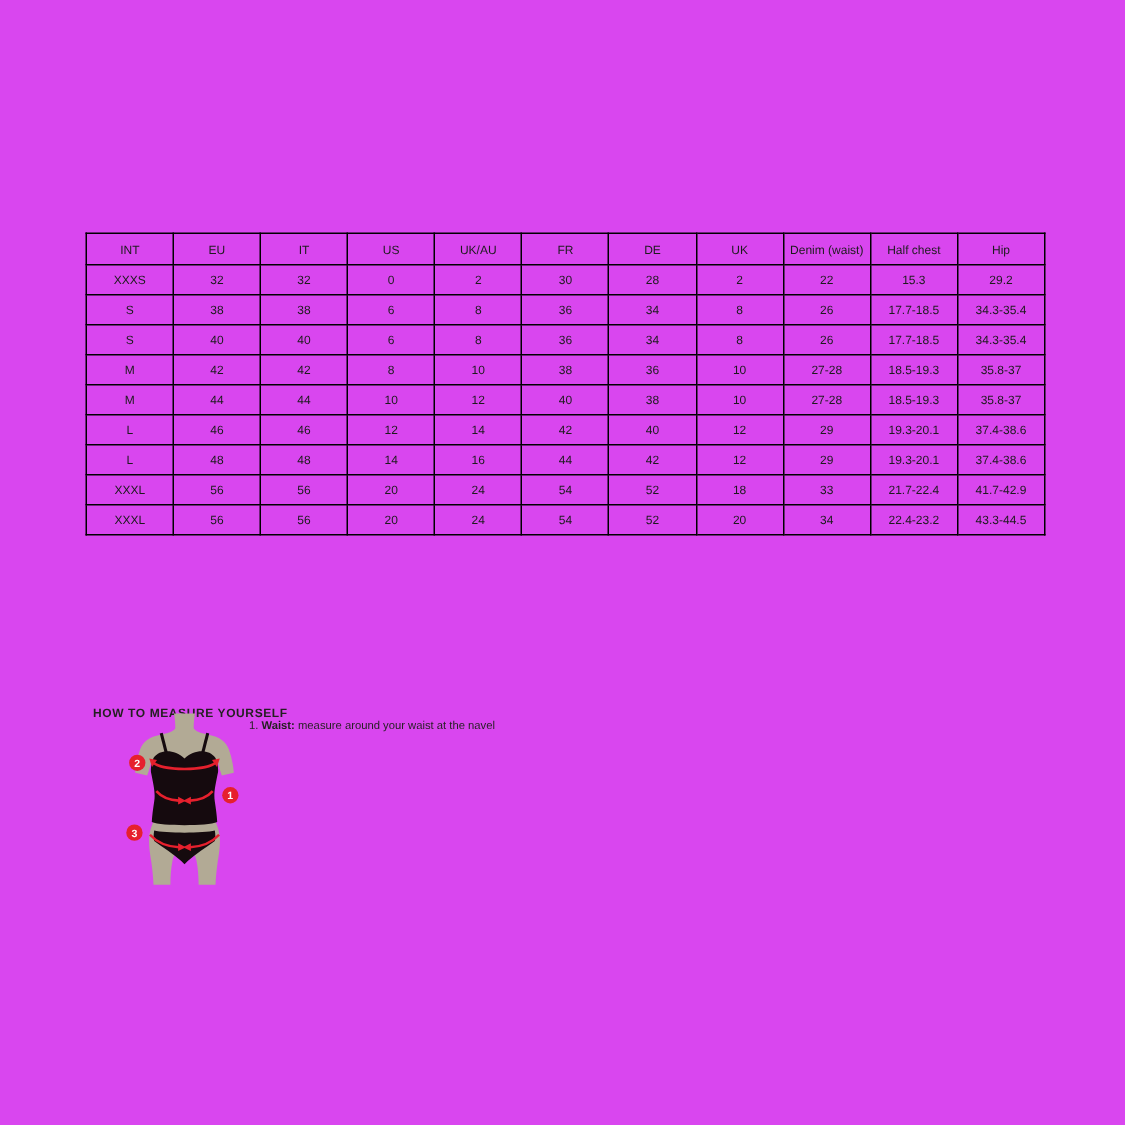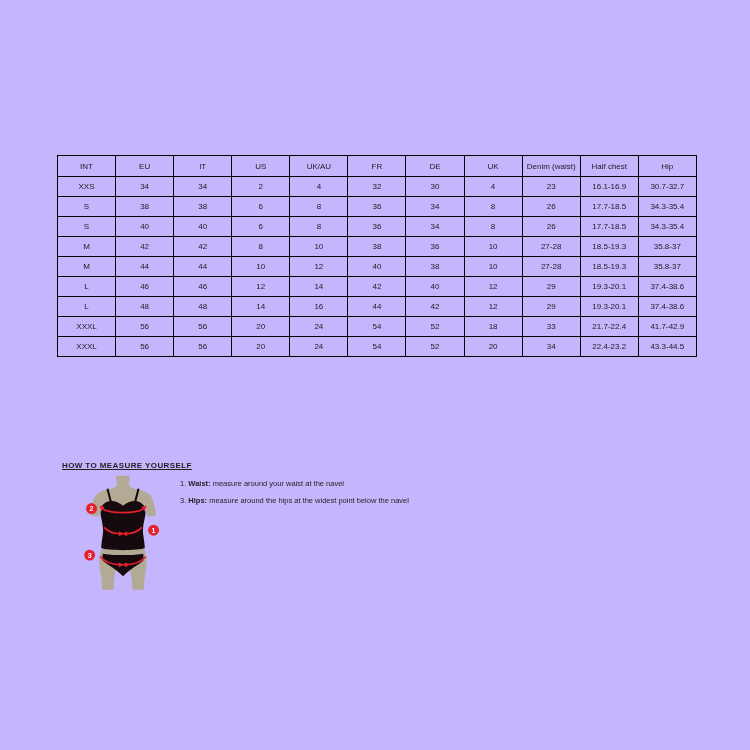--- a/index.html
+++ b/index.html
@@ -4,21 +4,21 @@
 <style>
   * { margin: 0; padding: 0; box-sizing: border-box; }
   html, body { background: #ffffff; }
   body {
     width: 750px; height: 750px;
     font-family: "Liberation Sans", sans-serif;
     color: #231f20;
     position: relative;
     overflow: hidden;
   }
-  .page { position: absolute; inset: 0; background: #c4b5fd; }
+  .page { position: absolute; inset: 0; background: #d946ef; }
 
   
   table.size-table {
     position: absolute;
     left: 57px; top: 155px;
     width: 639px;
     border-collapse: collapse;
     table-layout: fixed;
     font-size: 8px;
     color: #1c1c1c;
@@ -31,35 +31,34 @@
     overflow: hidden;
     white-space: nowrap;
     font-weight: normal;
   }
   table.size-table thead tr { height: 21px; }
   table.size-table tbody tr { height: 20px; }
 
   
   .measure-heading {
     position: absolute;
-    left: 62px; top: 461px;
+    left: 62px; top: 471px;
     font-size: 8px;
     font-weight: bold;
     letter-spacing: 0.4px;
     color: #231f20;
-    text-decoration: underline;
   }
   .figure-wrap {
     position: absolute;
     left: 76px; top: 474px;
     width: 94px; height: 118px;
   }
   .instructions {
     position: absolute;
-    left: 180px; top: 476px;
+    left: 166px; top: 476px;
     font-size: 7.5px;
     color: #231f20;
   }
   .instruction {
     line-height: 16.5px;
     white-space: nowrap;
   }
   .instruction b { font-weight: bold; }
 </style>
 </head>
@@ -81,31 +80,31 @@
           <th>FR</th>
           <th>DE</th>
           <th>UK</th>
           <th>Denim (waist)</th>
           <th>Half chest</th>
           <th>Hip</th>
         </tr>
     </thead>
     <tbody id="tableBody">
         <tr>
-          <td>XXS</td>
-          <td>34</td>
-          <td>34</td>
+          <td>XXXS</td>
+          <td>32</td>
+          <td>32</td>
+          <td>0</td>
           <td>2</td>
-          <td>4</td>
-          <td>32</td>
           <td>30</td>
-          <td>4</td>
-          <td>23</td>
-          <td>16.1-16.9</td>
-          <td>30.7-32.7</td>
+          <td>28</td>
+          <td>2</td>
+          <td>22</td>
+          <td>15.3</td>
+          <td>29.2</td>
         </tr>
         <tr>
           <td>S</td>
           <td>38</td>
           <td>38</td>
           <td>6</td>
           <td>8</td>
           <td>36</td>
           <td>34</td>
           <td>8</td>
@@ -300,16 +299,15 @@
       </g>
       <g>
         <circle cx="14.5" cy="86" r="5.8" fill="#e6202d"></circle>
         <text x="14.5" y="88.8" text-anchor="middle" font-size="7.5" font-weight="bold" fill="#ffffff">3</text>
       </g>
     </svg>
   </div>
 
   <div class="instructions" id="instructions">
       <div class="instruction"><span>1. </span><b>Waist:</b><span> measure around your waist at the navel</span></div>
-      <div class="instruction"><span>3. </span><b>Hips:</b><span> measure around the hips at the widest point below the navel</span></div>
     </div>
 
 </div>
 
 </body></html>

